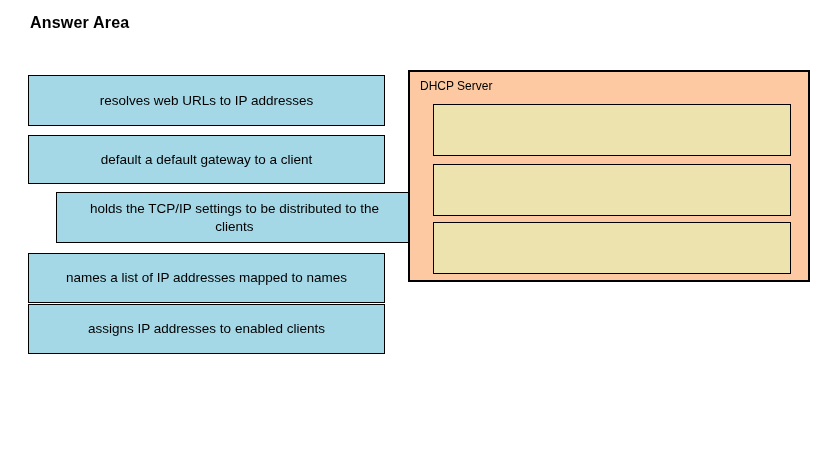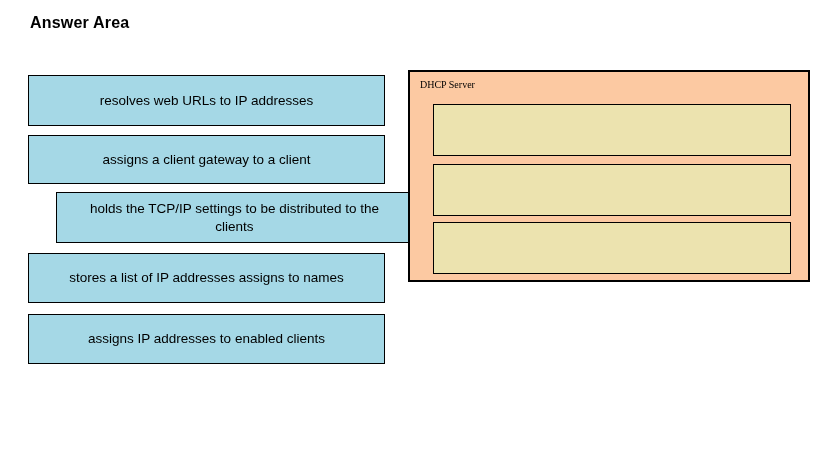--- a/index.html
+++ b/index.html
@@ -43,37 +43,36 @@
     text-align: center;
     font-size: 13.5px;
     line-height: 1.3;
     padding: 2px 26px;
     cursor: move;
   }
   .option-1 { top: 75px;  height: 51px; }
   .option-2 { top: 135px; height: 49px; }
   .option-3 { top: 192px; height: 51px; margin-left: 28px; }
   .option-4 { top: 253px; height: 50px; }
-  .option-5 { top: 314px; height: 50px; }
+  .option-5 { top: 304px; height: 50px; }
 
   .panel {
     position: absolute;
     left: 408px;
     width: 402px;
     background: var(--panel-fill);
     border: 2px solid var(--border-color);
   }
   .panel-dhcp { top: 70px;  height: 212px; }
   .panel-dns  { top: 289px; height: 153px; }
   .panel-label {
     position: absolute;
     left: 10px;
     top: 7px;
-    font-size: 10px;
-    font-family: Liberation Serif, serif;
+    font-size: 12px;
   }
   .slot {
     position: absolute;
     left: 23px;
     width: 358px;
     height: 52px;
     background: var(--slot-fill);
     border: 1px solid var(--border-color);
   }
   .panel-dhcp .slot-1 { top: 32px; }
@@ -83,23 +82,23 @@
   .panel-dns  .slot-2 { top: 90px; }
 </style>
 </head>
 <body>
 
 <div class="stage">
 
   <div class="page-title">Answer Area</div>
 
   <div class="option option-1">resolves web URLs to IP addresses</div>
-  <div class="option option-2">assigns a client gateway to a client</div>
+  <div class="option option-2">default a default gateway to a client</div>
   <div class="option option-3">holds the TCP/IP settings to be distributed to the clients</div>
-  <div class="option option-4">stores a list of IP addresses assigns to names</div>
+  <div class="option option-4">names a list of IP addresses mapped to names</div>
   <div class="option option-5">assigns IP addresses to enabled clients</div>
 
   <div class="panel panel-dhcp">
     <div class="panel-label">DHCP Server</div>
     <div class="slot slot-1"></div>
     <div class="slot slot-2"></div>
     <div class="slot slot-3"></div>
   </div>
 
 

